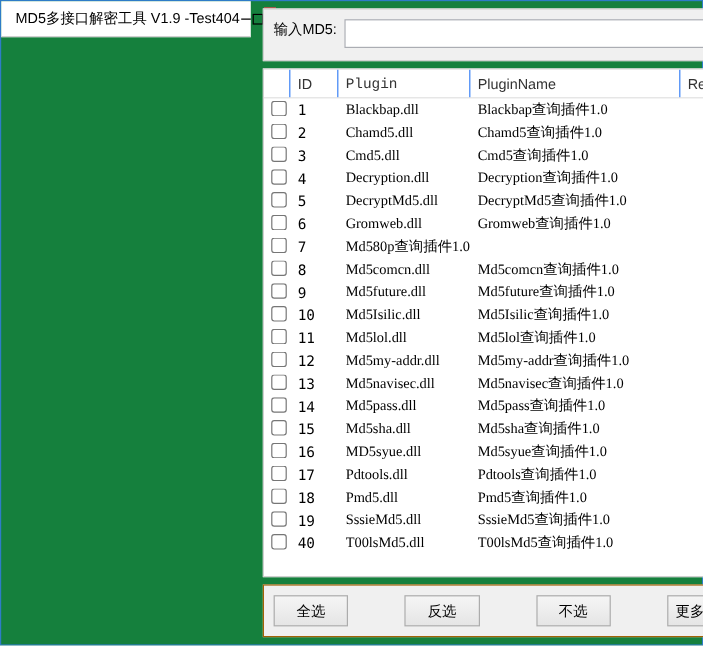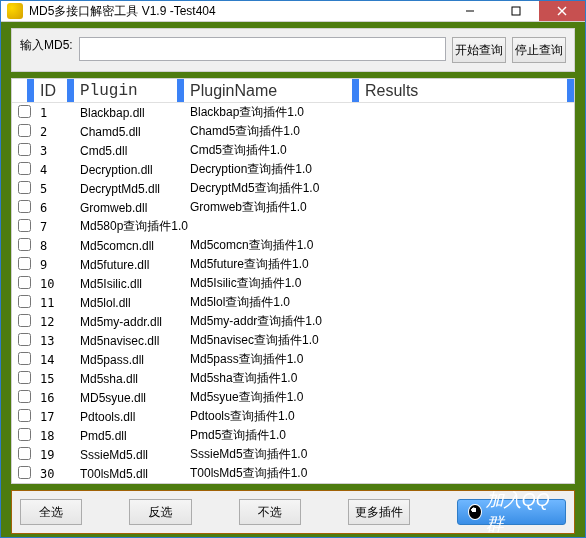--- a/index.html
+++ b/index.html
@@ -1,43 +1,43 @@
 <!DOCTYPE html>
 <html><head>
 <meta charset="utf-8">
 <style>
 * { box-sizing: border-box; margin: 0; padding: 0; }
 body { font-family: "Microsoft YaHei", SimSun, Arial, sans-serif; font-size: 12px; background: #fff; }
-.window { width: 586px; height: 538px; border: 1px solid #2e7cc7; display: flex; flex-direction: column; background: #4d7c0f; }
+.window { width: 586px; height: 538px; border: 1px solid #2e7cc7; display: flex; flex-direction: row; background: #15803d; }
 .titlebar { height: 30px; background: #fff; display: flex; align-items: center; border-bottom: 1px solid #d0d0d0; }
 .title-icon { width: 16px; height: 16px; margin: 0 6px; background: radial-gradient(circle at 30% 30%, #ffd700, #d4a000); border-radius: 3px; display: flex; align-items: center; justify-content: center; }
 .title-text { flex: 0 0 auto; font-size: 12px; color: #000; }
 .title-spacer { flex: 1; }
 .win-btn { width: 46px; height: 20px; display: flex; align-items: center; justify-content: center; cursor: pointer; }
 .win-min { color: #000; }
 .win-max { color: #000; }
 .win-close { background: #c75050; color: #fff; width: 46px; height: 20px; }
 .win-btn svg { pointer-events: none; }
 .content { flex: 1; display: flex; flex-direction: column; padding: 6px 10px 6px 10px; gap: 6px; }
 .input-row { border: 1px solid #d0d0d0; padding: 8px; display: flex; gap: 6px; background: #f0f0f0; }
 .input-label { font-size: 12px; }
 .md5-input { flex: 1; height: 24px; border: 1px solid #abadb3; padding: 0 4px; background: #fff; }
 .btn { height: 26px; padding: 0 2px; border: 1px solid #acacac; background: linear-gradient(#f5f5f5,#e5e5e5); cursor: pointer; font-size: 12px; font-family: inherit; }
 .table-wrap { flex: 1; border: 1px solid #d0d0d0; background: #fff; display: flex; flex-direction: column; overflow: hidden; }
 .thead { display: flex; background: #fff; border-bottom: 1px solid #e0e0e0; height: 24px; align-items: center; }
-.th { padding: 0 6px; border-right: 7px solid #3b82f6; font-size: 16px; color: #333; height: 100%; display: flex; align-items: center; }
+.th { padding: 0 6px; border-right: 1px solid #3b82f6; font-size: 12px; color: #333; height: 100%; display: flex; align-items: center; }
 .col-cb { width: 22px; flex: 0 0 22px; }
 .col-id { width: 40px; flex: 0 0 40px; }
 .col-plugin { width: 110px; flex: 0 0 110px; font-family: "Courier New", monospace; }
 .col-name { width: 175px; flex: 0 0 175px; }
 .col-results { flex: 1; }
 .tbody { flex: 1; overflow-y: scroll; overflow-x: hidden; }
 .tr { display: flex; height: 19px; align-items: center; }
 .td { padding: 0 6px; font-size: 12px; white-space: nowrap; overflow: hidden; }
-.td.col-plugin, .td.col-name { font-family: Liberation Sans, sans-serif; }
+.td.col-plugin, .td.col-name { font-family: Liberation Serif, serif; }
 .td.col-id { font-family: SimSun, monospace; }
 .cb { width: 13px; height: 13px; }
 .tbody::-webkit-scrollbar { width: 17px; }
 .tbody::-webkit-scrollbar-track { background: #f0f0f0; }
 .tbody::-webkit-scrollbar-thumb { background: #cdcdcd; border: 1px solid #a0a0a0; }
 .tbody::-webkit-scrollbar-button { background: #f0f0f0; height: 17px; border: 1px solid #a0a0a0; }
 .button-row { border: 1px solid #a16207; padding: 8px; display: flex; align-items: center; gap: 47px; background: #f0f0f0; justify-content: flex-end; }
 .btn-wide { width: 72px; }
 .qq-btn { display: flex; align-items: center; gap: 4px; background: linear-gradient(#6fb7ff,#3a8ee6); color: #fff; border: 1px solid #2e7cc7; height: 26px; padding: 0 10px; border-radius: 3px; cursor: pointer; font-size: 18px; font-style: italic; }
 .qq-icon { width: 16px; height: 16px; background: radial-gradient(circle at 40% 35%, #fff 20%, #000 22%); border-radius: 50%; border: 1px solid #fff; }
@@ -214,21 +214,21 @@
           </div>
           <div class="tr">
             <div class="td col-cb"><input type="checkbox" class="cb" style=""></div>
             <div class="td col-id">19</div>
             <div class="td col-plugin">SssieMd5.dll</div>
             <div class="td col-name">SssieMd5查询插件1.0</div>
             <div class="td col-results"></div>
           </div>
           <div class="tr">
             <div class="td col-cb"><input type="checkbox" class="cb" style=""></div>
-            <div class="td col-id">30</div>
+            <div class="td col-id">40</div>
             <div class="td col-plugin">T00lsMd5.dll</div>
             <div class="td col-name">T00lsMd5查询插件1.0</div>
             <div class="td col-results"></div>
           </div>
         </div>
     </div>
 
     <div class="button-row">
       <button class="btn btn-wide">全选</button>
       <button class="btn btn-wide">反选</button>

